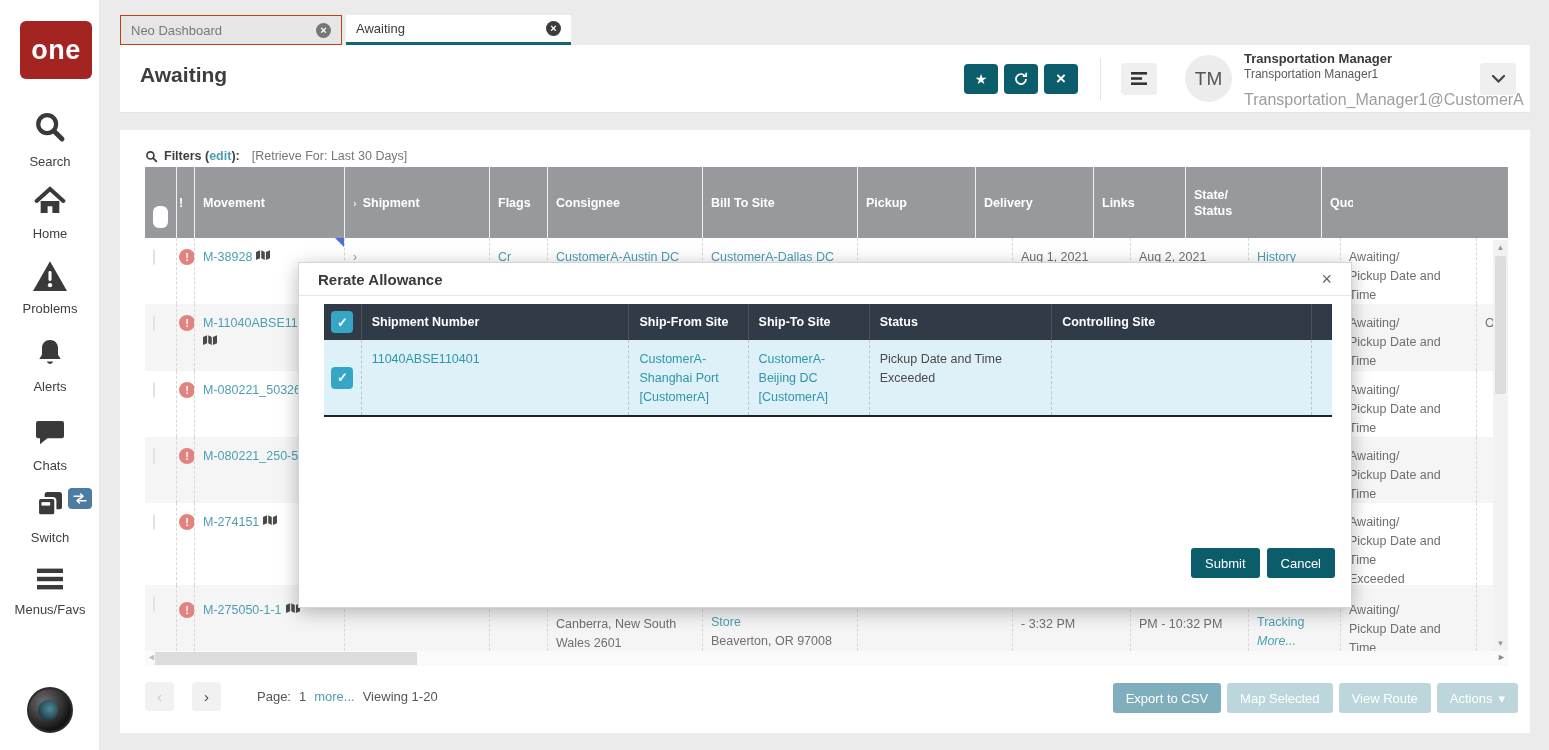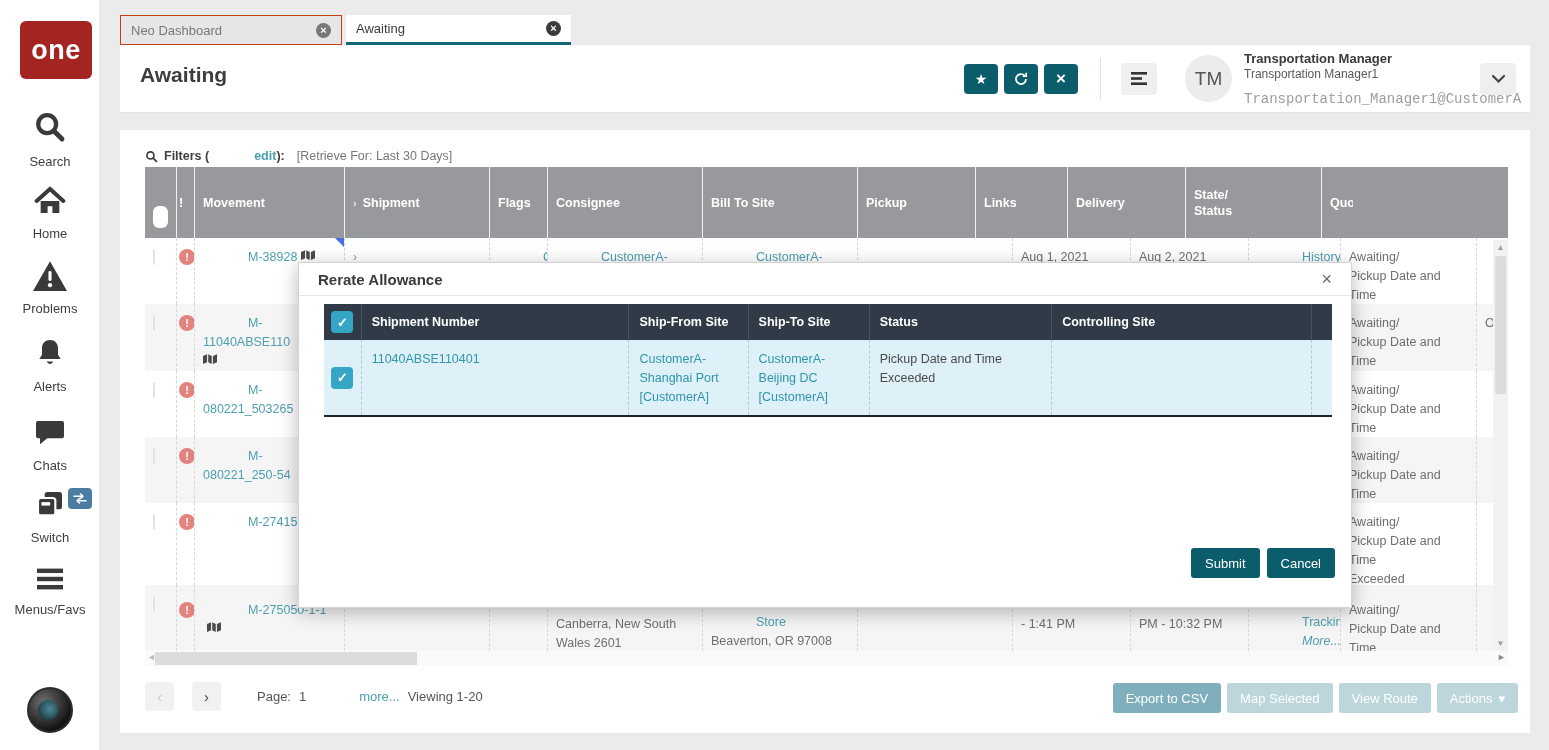--- a/index.html
+++ b/index.html
@@ -42,28 +42,28 @@
   .teal-btn { width:34px; height:30px; background:#0b5d6c; border-radius:4px; color:#fff; display:flex;
               align-items:center; justify-content:center; margin-left:6px; cursor:pointer; font-size:14px; }
   .hdr-divider { width:1px; height:42px; background:#e2e2e2; margin:0 20px 0 22px; }
   .gray-btn { width:36px; height:32px; background:#efefef; border-radius:4px; display:flex; align-items:center;
               justify-content:center; cursor:pointer; }
   .avatar { width:47px; height:47px; border-radius:50%; background:#ececec; color:#555; font-size:19px;
             display:flex; align-items:center; justify-content:center; margin:0 12px 0 28px; }
   .user-block { width:200px; line-height:15px; }
   .user-role { font-size:13px; font-weight:700; color:#3a3a3a; }
   .user-name { font-size:12px; color:#5a5a5a; margin-top:1px;}
-  .user-email { font-size:14px; color:#9d9d9d; margin-top:10px;font-family:Liberation Mono, monospace;}
+  .user-email { font-size:16px; color:#9d9d9d; margin-top:10px;}
   .chev-btn { margin-left:36px; }
 
   
   .content-card { position:absolute; left:120px; top:130px; width:1410px; height:603px; background:#fff; z-index:2; }
   .filters-row { position:absolute; left:25px; top:19px; font-size:12.5px; color:#3e3e3e; display:flex; align-items:center; gap:4px;}
   .filters-row b { font-weight:700; }
-  .link { color:#4d9fb2; text-decoration:none; cursor:pointer;margin-left:45px; }
+  .link { color:#4d9fb2; text-decoration:none; cursor:pointer; }
 
   
   .grid { position:absolute; left:25px; top:37px; width:1363px; font-size:12.5px; }
   .g-head { display:flex; height:71px; background:#98999d; color:#fff; font-weight:700; }
   .g-head .cell { display:flex; align-items:center; padding:0 8px; border-right:1px solid rgba(255,255,255,.85); overflow:hidden;}
   .g-row { display:flex; }
   .g-row .cell { padding:10px 8px 0 8px; border-right:1px dashed #d8d8d8; overflow:hidden; line-height:19px; color:#6f6f6f;}
   .c0{width:32px}.c1{width:18px;padding-left:2px!important;padding-right:2px!important}.c2{width:150px}.c3{width:145px}.c4{width:58px}
   .c5{width:155px}.c6{width:155px}.c7{width:155px}.c8{width:118px}.c9{width:118px}.c10{width:92px}
   .c11{width:136px}.c12{width:31px;border-right:none!important}
@@ -308,25 +308,25 @@
           </div>
         <div class="cell c6">
             <span>Consignee</span>
           </div>
         <div class="cell c7">
             <span>Bill To Site</span>
           </div>
         <div class="cell c8">
             <span>Pickup</span>
           </div>
+        <div class="cell c9">
+            <span>Delivery</span>
+          </div>
         <div class="cell c10">
             <span>Links</span>
-          </div>
-        <div class="cell c9">
-            <span>Delivery</span>
           </div>
         <div class="cell c11 hdr2line">
           <span><span>State/</span><br><span>Status</span></span>
         </div>
         <div class="cell c12">
             <span>Quot</span>
           </div>
       </div>
 
       <div class="g-row r0 row-odd">
@@ -438,21 +438,21 @@
         <div class="cell c3"></div>
           <div class="cell c4"></div>
         <div class="cell c5 pad30">
           <span><span>Canberra, New South</span><br><span>Wales 2601</span></span>
         </div>
         <div class="cell c6 pad28">
           <span class="link">Store</span><br>
           <span>Beaverton, OR 97008</span>
         </div>
         <div class="cell c7"></div>
-        <div class="cell c8 pad30"><span>- 1:41 PM</span></div>
+        <div class="cell c8 pad30"><span>- 3:32 PM</span></div>
         <div class="cell c9 pad30"><span>PM - 10:32 PM</span></div>
         <div class="cell c10 pad28">
           <span class="link">Tracking</span><br>
           <span class="link italic">More...</span>
         </div>
         <div class="cell c11 pad16">
           <span><span>Awaiting/</span><br><span>Pickup Date and Time</span><br></span>
         </div>
         <div class="cell c12"></div>
       </div>

